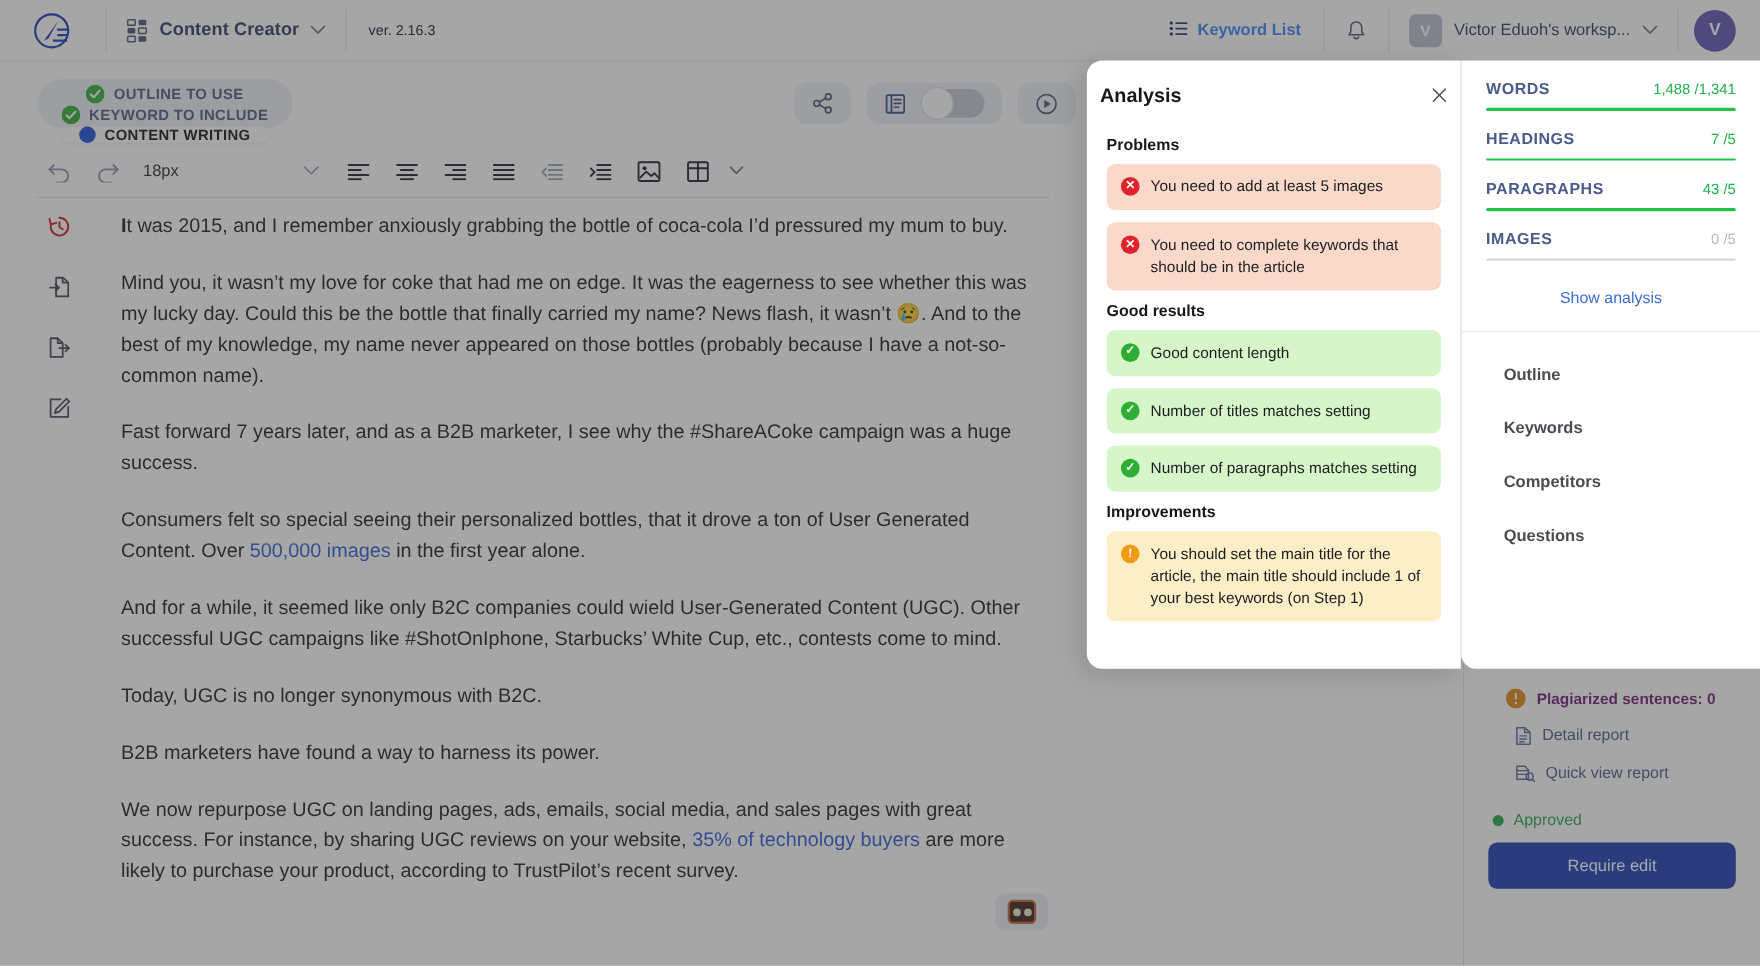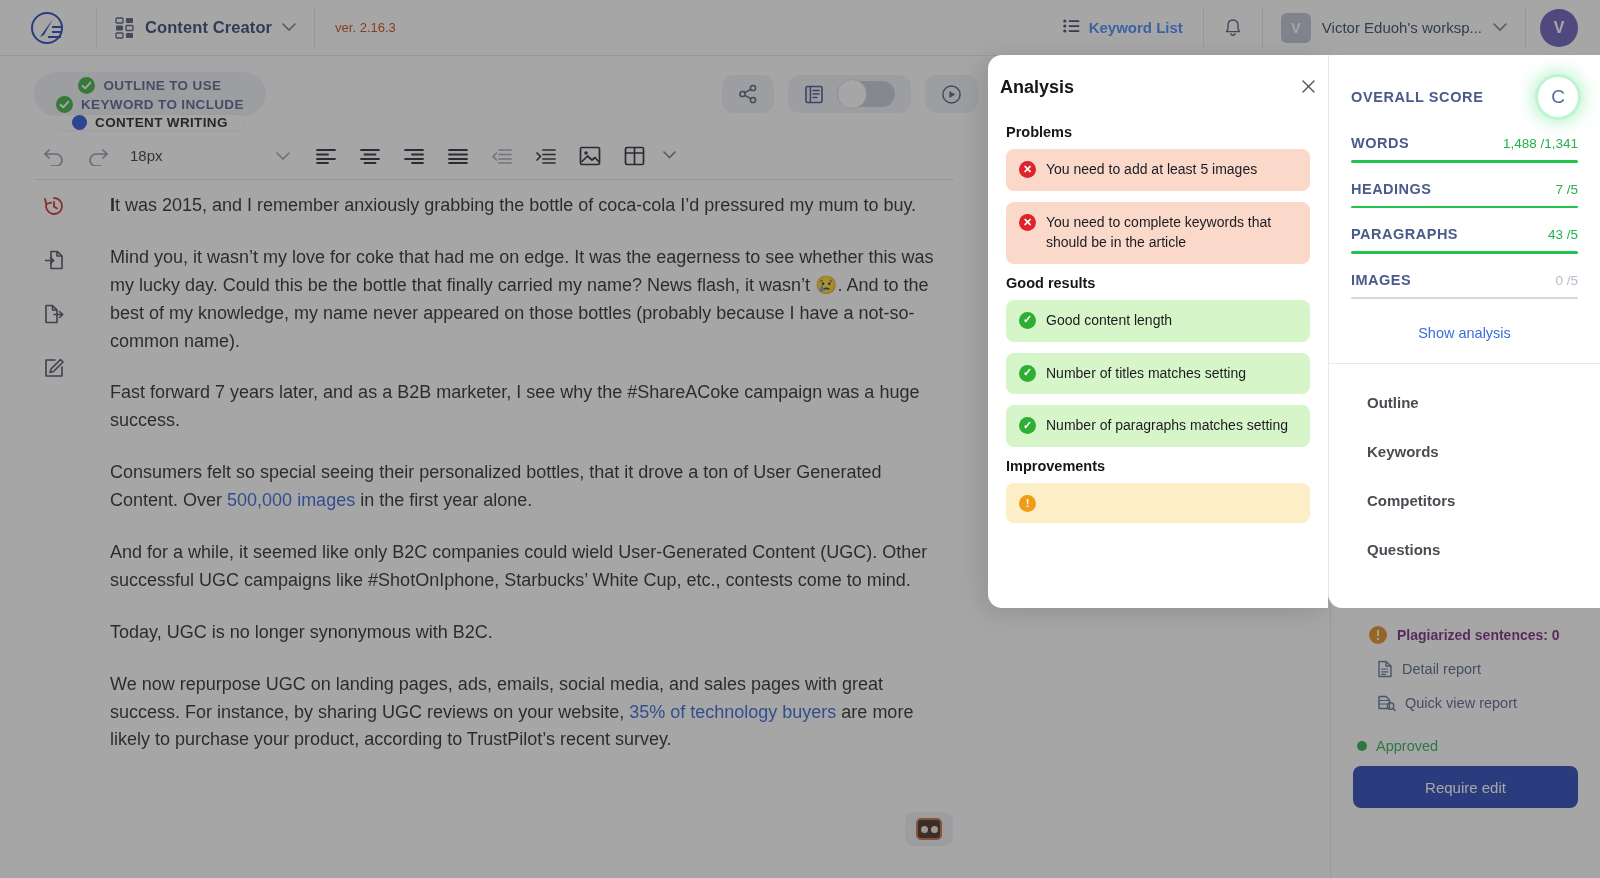--- a/index.html
+++ b/index.html
@@ -30,21 +30,21 @@
     display: flex; align-items: center;
   }
   .logo-wrap { width: 96px; display:flex; align-items:center; justify-content:center; }
   .divider-v { width: 1px; height: 40px; background: #e4e6ee; }
   .app-switcher {
     display:flex; align-items:center; gap:10px; padding: 0 18px; height:100%;
   }
   .grid-icon { display:flex; }
   .app-name { font-size: 16.5px; font-weight: 700; color:#2a3a66; letter-spacing:.1px; }
   .chev { color:#6a7490; font-size: 13px; }
-  .version { font-size: 13px; color:#c2410c; padding-left: 20px; }
+  .version { font-size: 13px; color:#0f172a; padding-left: 20px; }
   .top-right { margin-left:auto; display:flex; align-items:center; height:100%; }
   .kw-list { display:flex; align-items:center; gap:9px; padding:0 20px; font-size:15px; color:#3b82f6; font-weight:600;}
   .bell-wrap { padding: 0 20px; display:flex; align-items:center;}
   .ws { display:flex; align-items:center; gap:11px; padding:0 18px; }
   .ws-sq { width:30px; height:30px; border-radius:6px; background:#b9bdd0; color:#fff;
            display:flex; align-items:center; justify-content:center; font-size:14px; font-weight:600;}
   .ws-name { font-size:15px; font-weight:400; color:#2a3a66; }
   .avatar-wrap { padding: 0 22px 0 14px; }
   .avatar {
     width:38px; height:38px; border-radius:50%; background:#5e54b5; color:#fff;
@@ -420,20 +420,21 @@
     </div>
   </div>
 
   <div class="doc">
     <p><span class="firstletter">I</span><span>t was 2015, and I remember anxiously grabbing the bottle of coca-cola I’d pressured my mum to buy.</span></p>
     <p>Mind you, it wasn’t my love for coke that had me on edge. It was the eagerness to see whether this was my lucky day. Could this be the bottle that finally carried my name? News flash, it wasn’t 😢. And to the best of my knowledge, my name never appeared on those bottles (probably because I have a not-so-common name).</p>
     <p>Fast forward 7 years later, and as a B2B marketer, I see why the #ShareACoke campaign was a huge success.</p>
     <p><span>Consumers felt so special seeing their personalized bottles, that it drove a ton of User Generated Content. Over </span><a href="#">500,000 images</a><span> in the first year alone.</span></p>
     <p>And for a while, it seemed like only B2C companies could wield User-Generated Content (UGC). Other successful UGC campaigns like #ShotOnIphone, Starbucks’ White Cup, etc., contests come to mind.</p>
     <p>Today, UGC is no longer synonymous with B2C.</p>
+    <p>B2B marketers have found a way to harness its power.</p>
     <p><span>We now repurpose UGC on landing pages, ads, emails, social media, and sales pages with great success. For instance, by sharing UGC reviews on your website, </span><a href="#">35% of technology buyers</a><span> are more likely to purchase your product, according to TrustPilot’s recent survey.</span></p>
   </div>
 
   <div class="mini-badge">
     <div class="mini-inner">
       <span class="mini-dot"></span>
       <span class="mini-dot"></span>
     </div>
   </div>
 
@@ -506,30 +507,27 @@
       <span>Number of titles matches setting</span>
     </div>
     <div class="item good">
       <span class="badge-ico good">✓</span>
       <span>Number of paragraphs matches setting</span>
     </div>
 
     <div class="sec-title">Improvements</div>
     <div class="item warn">
       <span class="badge-ico warn">!</span>
+      <span>You should set the main title for the article, the main title should include 1 of your best keywords (on Step 1)</span>
     </div>
 
   </div>
 </div>
 
 <div class="modal-right-strip strip-bottom-round">
-  <div class="score-head">
-    <span class="score-label">OVERALL SCORE</span>
-    <span class="score-circle">C</span>
-  </div>
 
   <div class="metric">
     <div class="metric-row">
       <span class="metric-name">WORDS</span>
       <span class="metric-val">1,488 /1,341</span>
     </div>
     <div class="metric-bar"></div>
   </div>
 
   <div class="metric">

